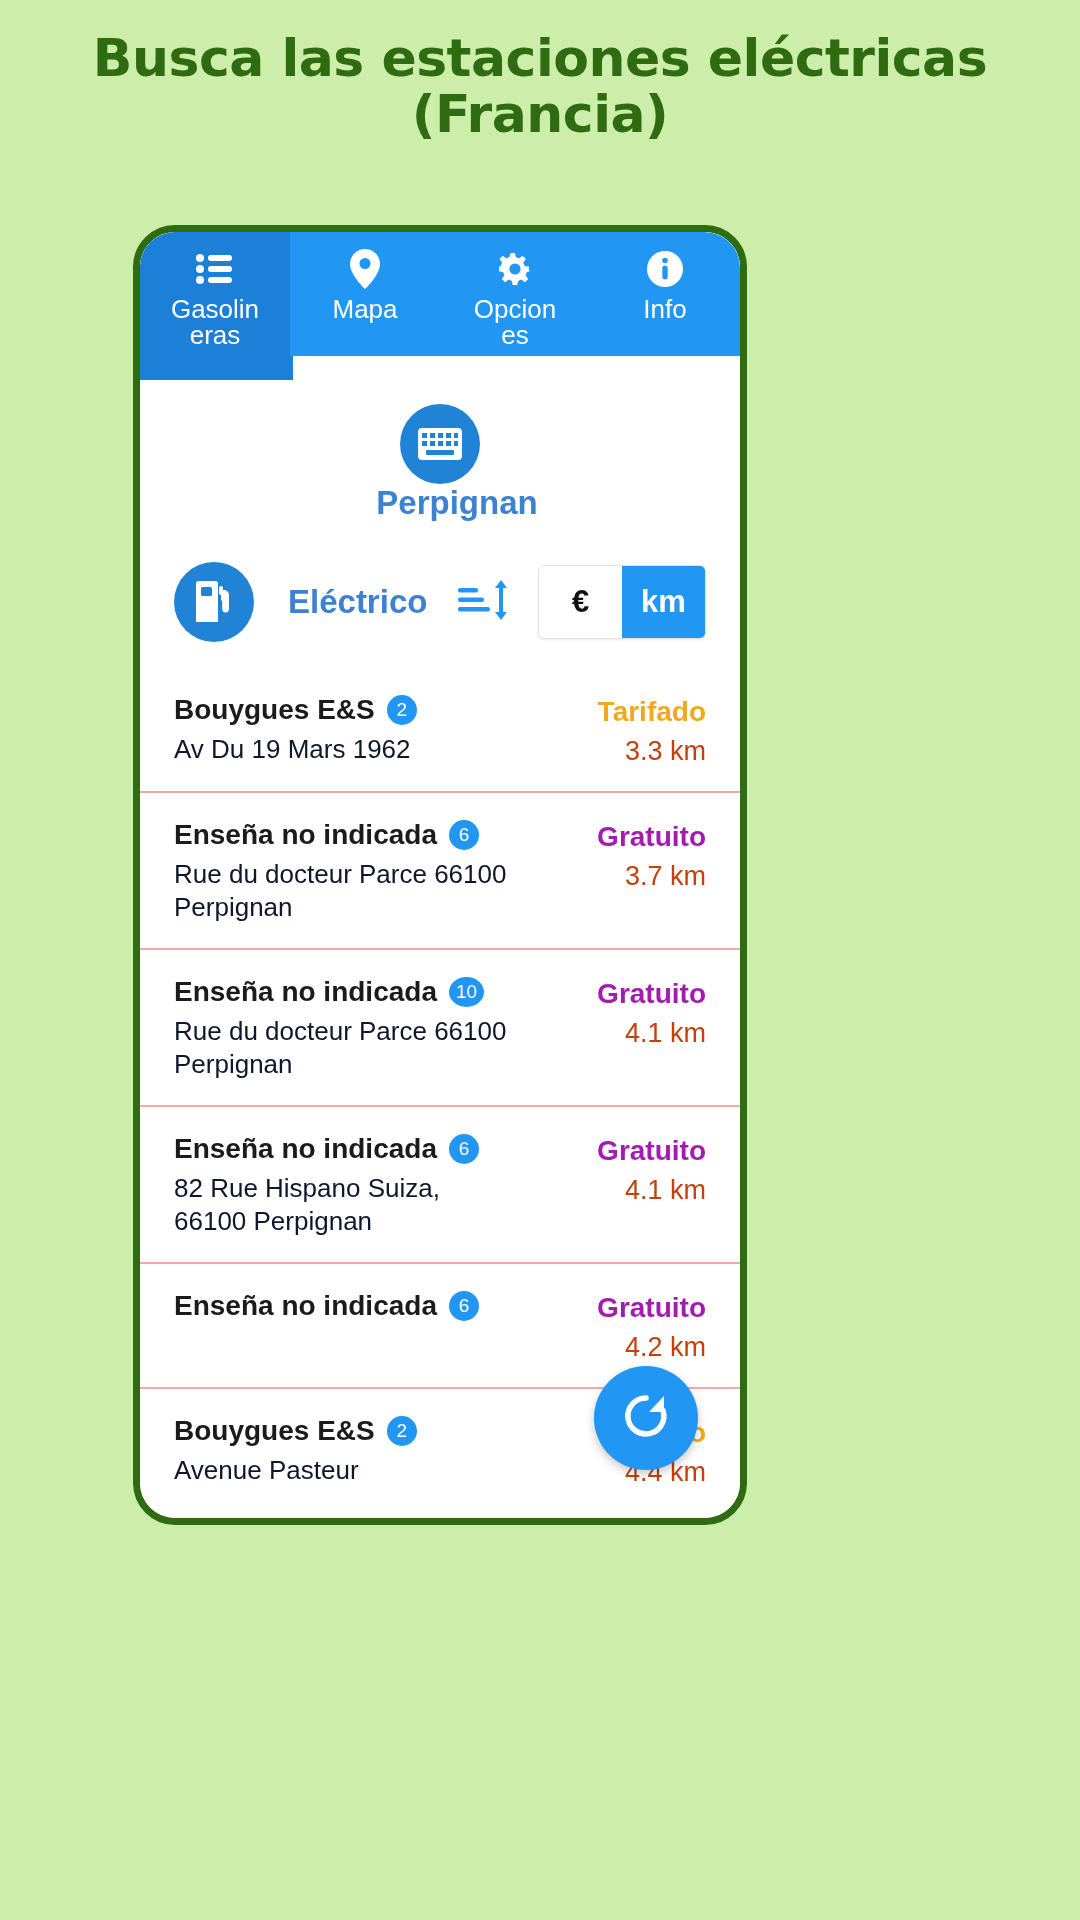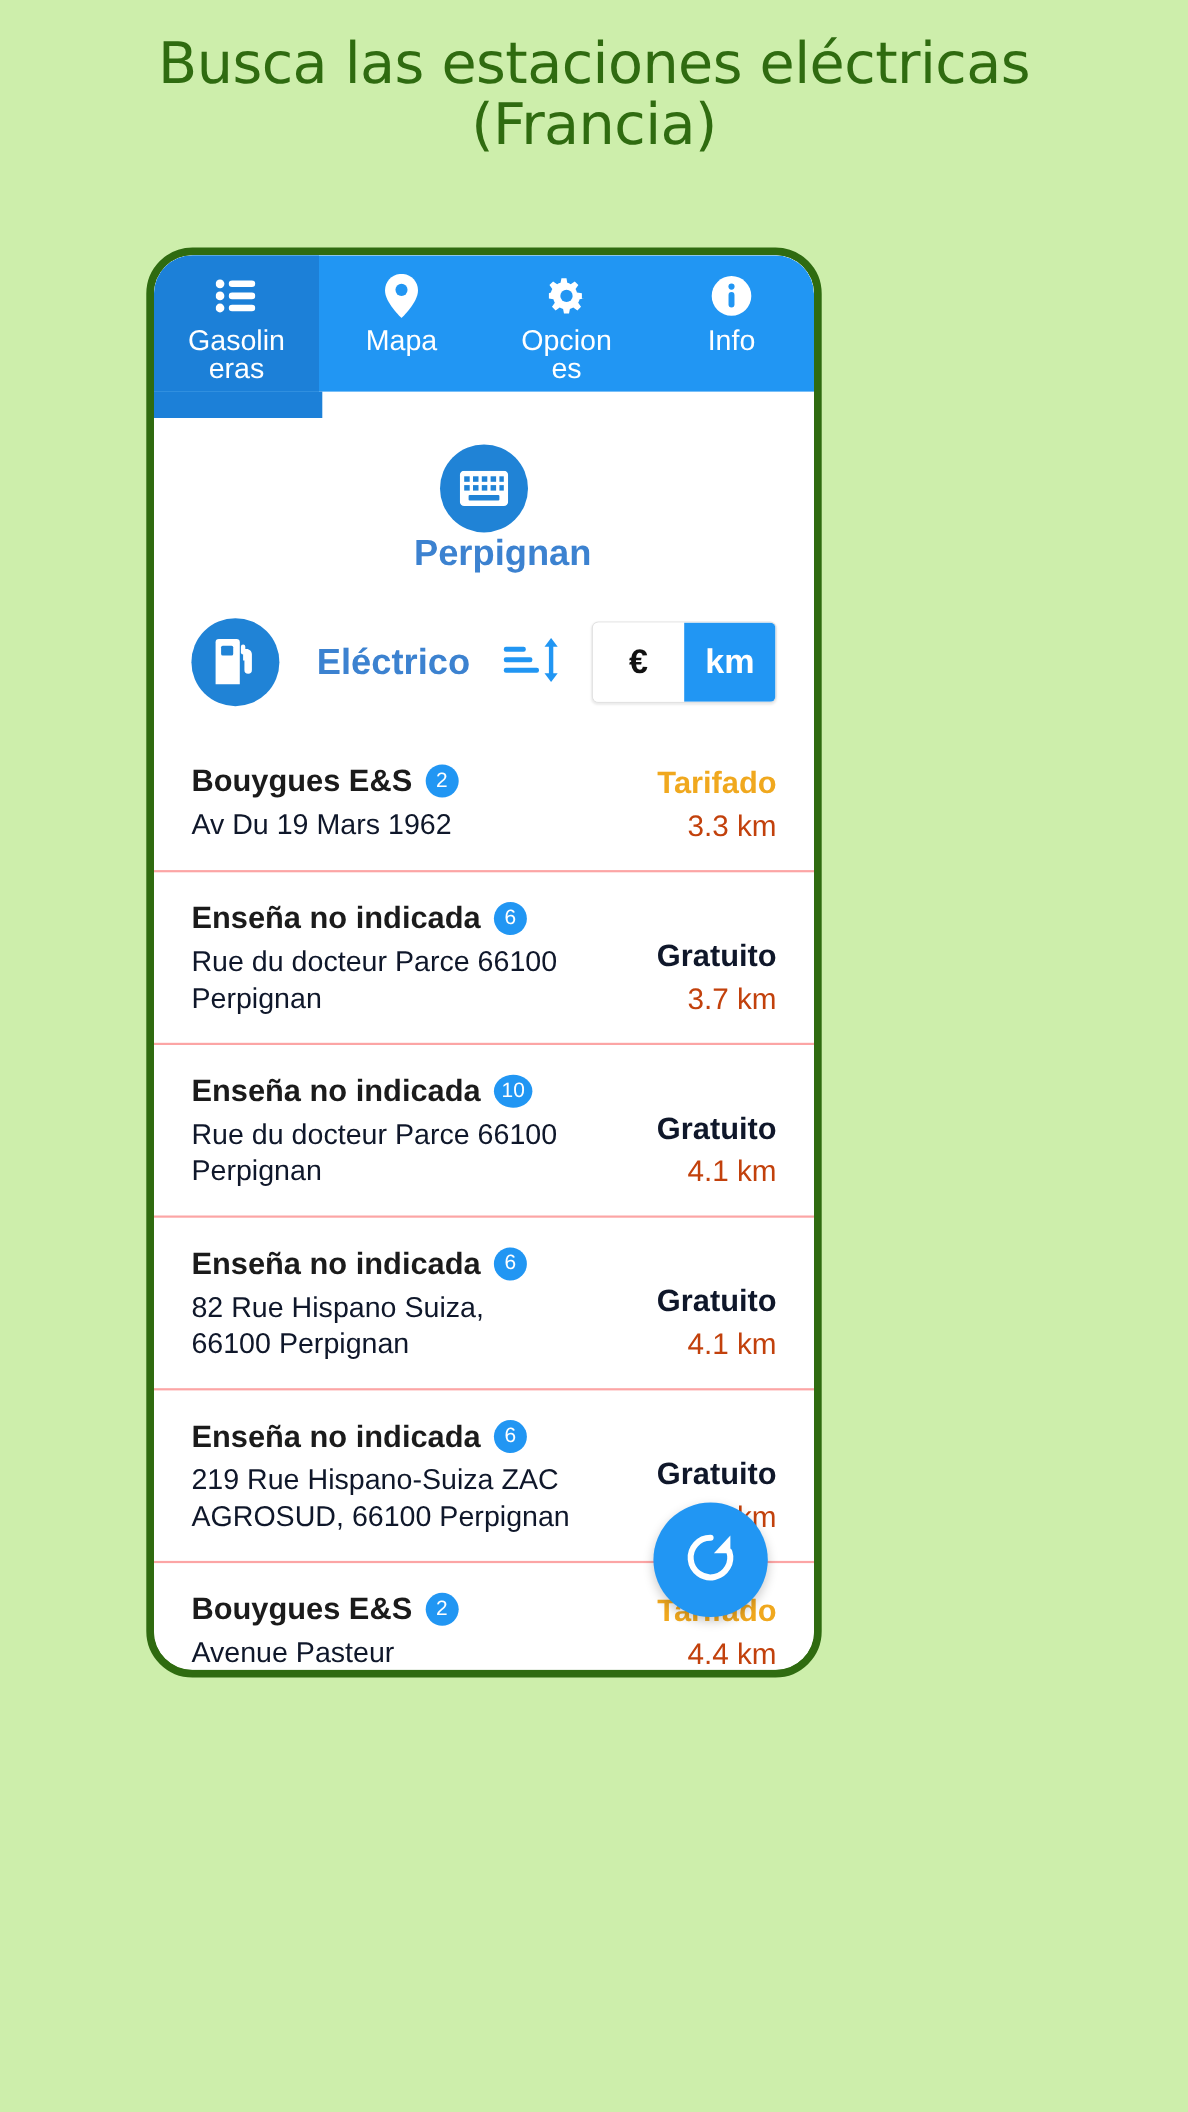--- a/index.html
+++ b/index.html
@@ -11,21 +11,21 @@
   }
   .page { position: relative; width: 1080px; height: 1920px; }
 
   
   .headline {
     position: absolute;
     top: 30px; left: 0; width: 1080px;
     text-align: center;
     color: #2f6b10;
     font-family: "DejaVu Sans", sans-serif;
-    font-weight: normal;
+    font-weight: bold;
     font-size: 52px;
     line-height: 56px;
     letter-spacing: -0.5px;
   }
   .headline .hl-line { display: block; }
 
   
   .phone {
     position: absolute;
     left: 133px; top: 225px;
@@ -176,21 +176,21 @@
     width: 175px;
     text-align: right;
     padding-top: 2px;
   }
   .st-status {
     font-size: 28px;
     font-weight: bold;
     margin-bottom: 8px;
   }
   .st-status.tarifado { color: #f0a81e; }
-  .st-status.gratuito { color: #0f172a; margin-top: 32px; }
+  .st-status.gratuito { color: #a21caf; }
   .st-dist {
     font-size: 27px;
     color: #c2410c;
   }
 
   
   .fab {
     position: absolute;
     right: 42px; bottom: 48px;
     width: 104px; height: 104px;
@@ -382,21 +382,20 @@
             <div class="st-dist">4.1 km</div>
           </div>
         </div>
 
         <div class="station">
           <div class="st-left">
             <div class="st-title-row">
               <span class="st-name">Enseña no indicada</span>
               <span class="st-badge">6</span>
             </div>
-            <div class="st-addr">219 Rue Hispano-Suiza ZAC AGROSUD, 66100 Perpignan</div>
           </div>
           <div class="st-right">
             <div class="st-status gratuito">Gratuito</div>
             <div class="st-dist">4.2 km</div>
           </div>
         </div>
 
         <div class="station">
           <div class="st-left">
             <div class="st-title-row">

